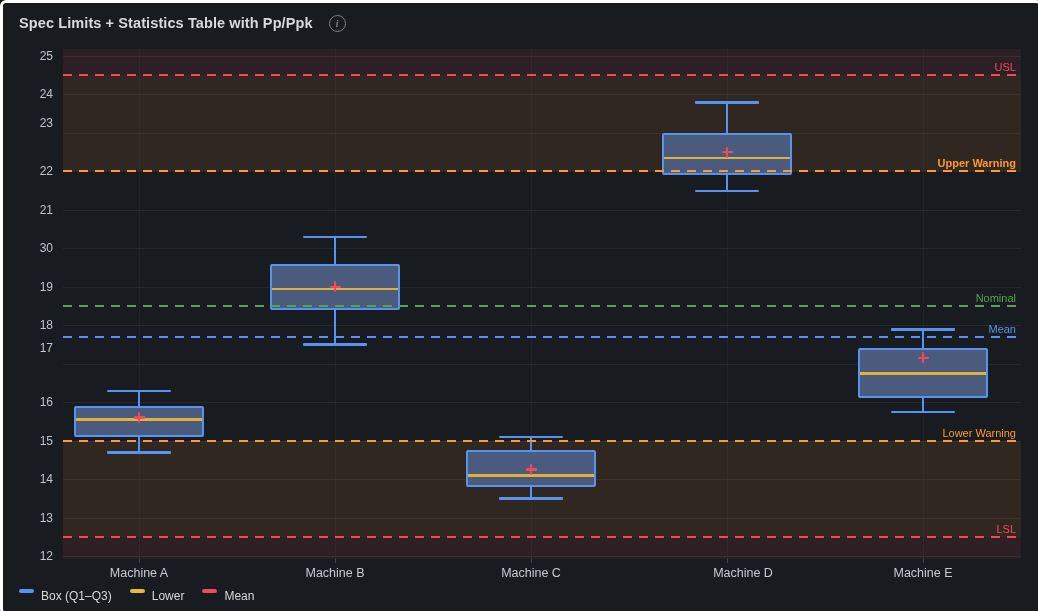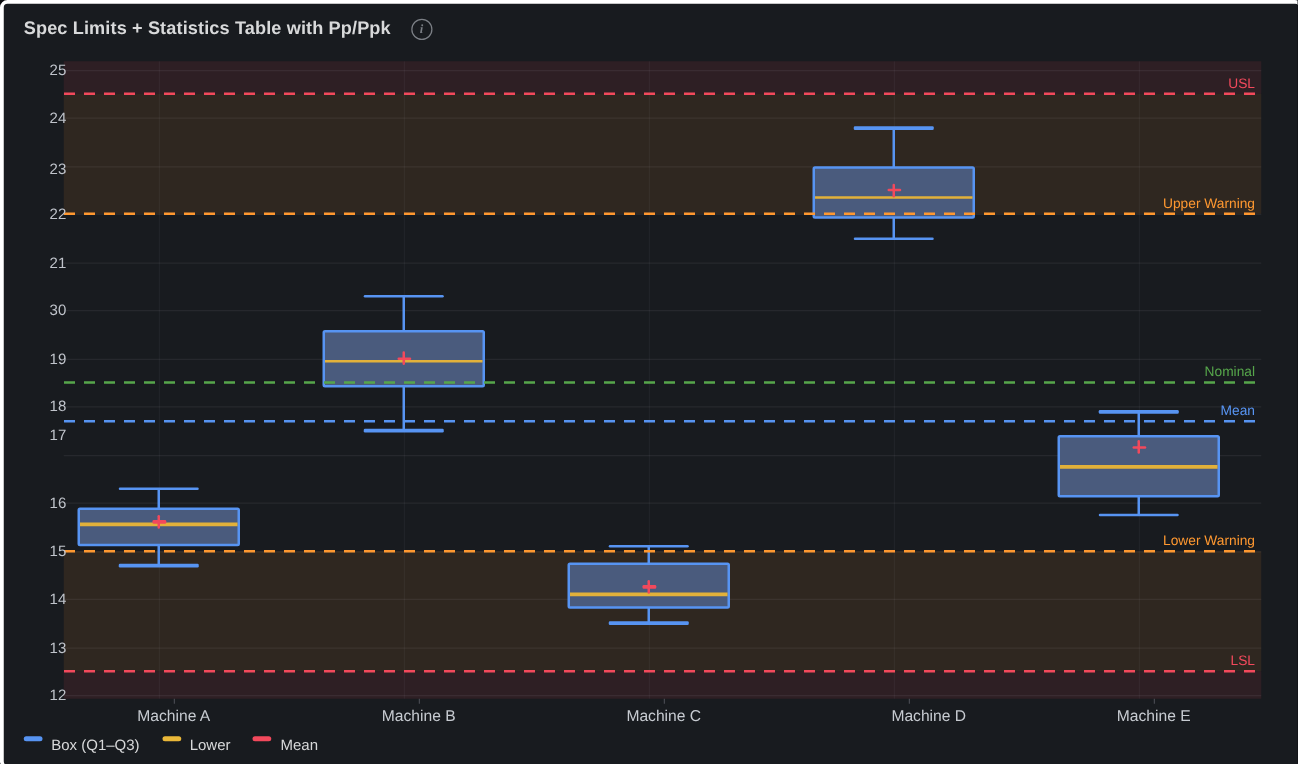--- a/index.html
+++ b/index.html
@@ -1,20 +1,20 @@
 <!DOCTYPE html>
 <html><head>
 <meta charset="utf-8">
 <style>
   html,body{margin:0;padding:0;background:#0b0c0e;font-family:"Liberation Sans",sans-serif;}
   #panel{position:relative;width:1036px;height:609px;background:#181b1f;border:3px solid #ffffff;border-radius:6px;overflow:hidden;}
   #header{position:absolute;left:0;top:0;width:100%;height:40px;display:flex;align-items:center;padding-left:16px;box-sizing:border-box;}
   #panel-title{font-size:14.5px;font-weight:700;color:#d8d9da;letter-spacing:.1px;}
   #info-icon{margin-left:16px;width:15px;height:15px;border:1.4px solid #7b7f85;border-radius:50%;color:#7b7f85;font-size:10px;font-weight:700;display:flex;align-items:center;justify-content:center;font-family:"Liberation Serif",serif;font-style:italic;}
-  #plot{position:absolute;left:48px;top:46px;width:958px;height:510px;}
+  #plot{position:absolute;left:60px;top:46px;width:958px;height:510px;}
   .zone{position:absolute;left:0;width:100%;}
   .gridline-h{position:absolute;left:0;width:100%;height:1px;background:rgba(204,204,220,0.08);}
   .gridline-v{position:absolute;top:0;height:100%;width:1px;background:rgba(204,204,220,0.05);}
   .ytick{position:absolute;width:44px;text-align:right;font-size:12px;color:#c0c4cb;transform:translateY(-7px);left:6px;}
   .xtick{position:absolute;top:563px;width:120px;text-align:center;font-size:12.5px;color:#c7cbd1;}
   .xtickmark{position:absolute;top:556px;width:1px;height:4px;background:rgba(204,204,220,0.25);}
   .whisker-line{position:absolute;width:2px;margin-left:-1px;background:#5794F2;}
   .whisker-cap{position:absolute;height:2.5px;background:#5794F2;border-radius:1px;}
   .box-rect{position:absolute;background:#4a5b7d;border:2px solid #5794F2;border-radius:2px;box-sizing:border-box;}
   .median-line{position:absolute;height:2.5px;background:#E2B13A;}
@@ -97,21 +97,21 @@
         <div class="whisker-line" style="left: 860px; top: 280.066px; height: 82.689px;"></div>
         <div class="whisker-cap" style="left: 828px; width: 64px; top: 279.066px;"></div>
         <div class="whisker-cap" style="left: 828px; width: 64px; top: 361.755px;"></div>
         <div class="box-rect" style="left: 795px; width: 130px; top: 299.296px; height: 49.998px;"></div>
         <div class="median-line" style="left: 797px; width: 126px; top: 323.295px;"></div>
         <div class="mean-marker" style="left: 860px; top: 308.911px;"></div>
       </div>
       <div class="ref-line" style="top: 26.23px; background: repeating-linear-gradient(90deg, rgb(242, 73, 92) 0px, rgb(242, 73, 92) 9px, transparent 9px, transparent 16px);"></div>
       <div class="ref-label" style="top: 26.23px; color: rgb(242, 73, 92);">USL</div>
       <div class="ref-line" style="top: 122.38px; background: repeating-linear-gradient(90deg, rgb(255, 152, 48) 0px, rgb(255, 152, 48) 9px, transparent 9px, transparent 16px);"></div>
-      <div class="ref-label" style="top: 122.38px; color: rgb(255, 152, 48);">Upper Warning</div>
+      <div class="ref-label" style="top: 122.38px; color: rgb(255, 152, 48); font-weight: bold;">Upper Warning</div>
       <div class="ref-line" style="top: 256.99px; background: repeating-linear-gradient(90deg, rgb(86, 166, 75) 0px, rgb(86, 166, 75) 9px, transparent 9px, transparent 16px);"></div>
       <div class="ref-label" style="top: 256.99px; color: rgb(86, 166, 75);">Nominal</div>
       <div class="ref-line" style="top: 287.758px; background: repeating-linear-gradient(90deg, rgb(87, 148, 242) 0px, rgb(87, 148, 242) 9px, transparent 9px, transparent 16px);"></div>
       <div class="ref-label" style="top: 287.758px; color: rgb(87, 148, 242);">Mean</div>
       <div class="ref-line" style="top: 391.6px; background: repeating-linear-gradient(90deg, rgb(255, 152, 48) 0px, rgb(255, 152, 48) 9px, transparent 9px, transparent 16px);"></div>
       <div class="ref-label" style="top: 391.6px; color: rgb(255, 152, 48);">Lower Warning</div>
       <div class="ref-line" style="top: 487.75px; background: repeating-linear-gradient(90deg, rgb(242, 73, 92) 0px, rgb(242, 73, 92) 9px, transparent 9px, transparent 16px);"></div>
       <div class="ref-label" style="top: 487.75px; color: rgb(242, 73, 92);">LSL</div>
     </div>
   <div id="axes">
@@ -119,21 +119,21 @@
       <div class="ytick" style="top: 514.52px;">13</div>
       <div class="ytick" style="top: 476.06px;">14</div>
       <div class="ytick" style="top: 437.6px;">15</div>
       <div class="ytick" style="top: 399.14px;">16</div>
       <div class="ytick" style="top: 345px;">17</div>
       <div class="ytick" style="top: 322.22px;">18</div>
       <div class="ytick" style="top: 283.76px;">19</div>
       <div class="ytick" style="top: 245.3px;">30</div>
       <div class="ytick" style="top: 206.84px;">21</div>
       <div class="ytick" style="top: 168.38px;">22</div>
-      <div class="ytick" style="top: 132px;">23</div>
+      <div class="ytick" style="top: 120px;">23</div>
       <div class="ytick" style="top: 91.46px;">24</div>
       <div class="ytick" style="top: 53px;">25</div>
       <div class="xtick" style="left: 76px;">Machine A</div>
       <div class="xtickmark" style="left: 136px;"></div>
       <div class="xtick" style="left: 272px;">Machine B</div>
       <div class="xtickmark" style="left: 332px;"></div>
       <div class="xtick" style="left: 468px;">Machine C</div>
       <div class="xtickmark" style="left: 528px;"></div>
       <div class="xtick" style="left: 680px;">Machine D</div>
       <div class="xtickmark" style="left: 724px;"></div>

